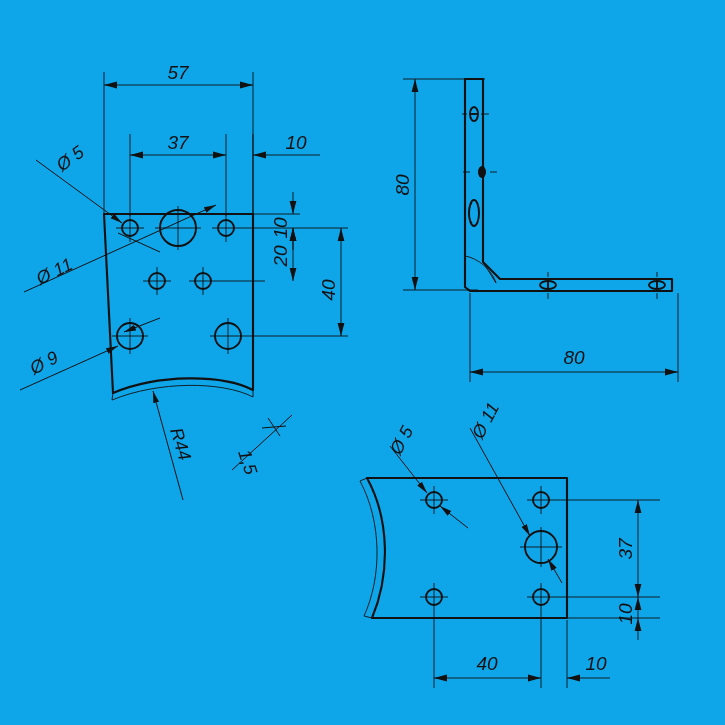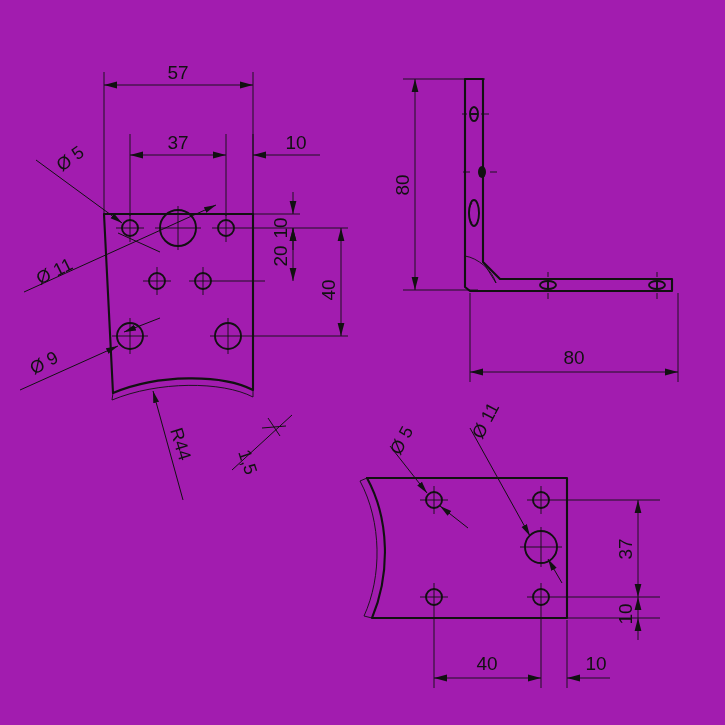--- a/index.html
+++ b/index.html
@@ -4,23 +4,24 @@
 <style>
   html, body {
     margin: 0;
     padding: 0;
     background: #ffffff;
   }
   #sheet {
     position: relative;
     width: 725px;
     height: 725px;
-    background: #a21caf;
+    background: #0ea5e9;
     font-family: "Liberation Sans", sans-serif;
     overflow: hidden;
+    font-style: italic;
   }
   #drawing {
     position: absolute;
     left: 0;
     top: 0;
     width: 725px;
     height: 725px;
   }
   
   .outline { fill: none; stroke: #111111; stroke-width: 2.1; stroke-linejoin: round; stroke-linecap: round; }

